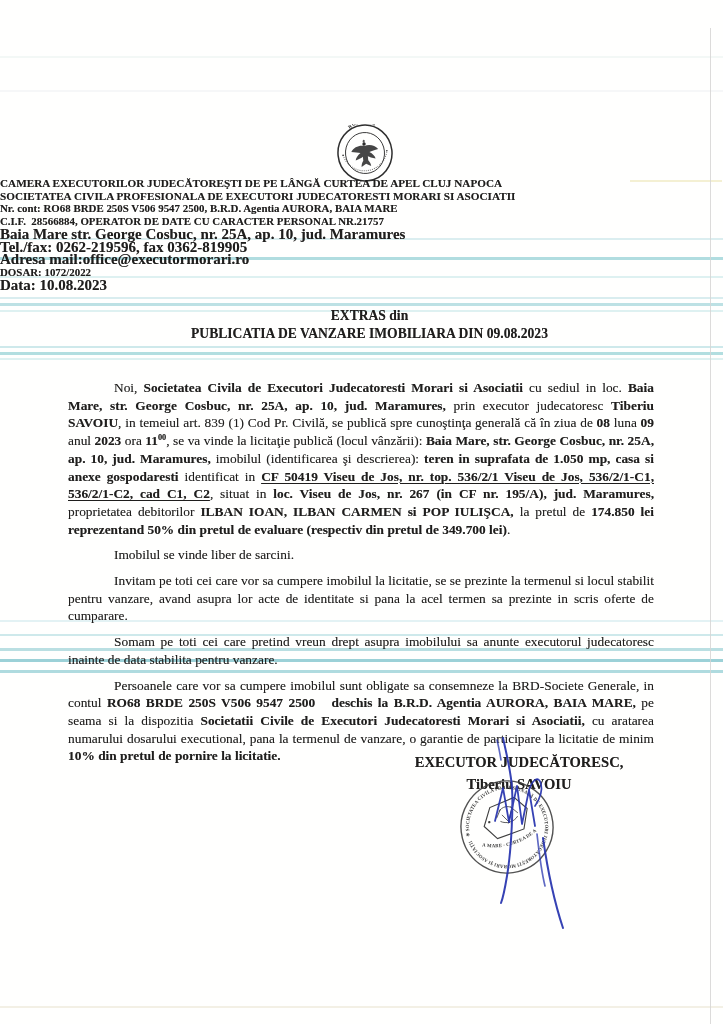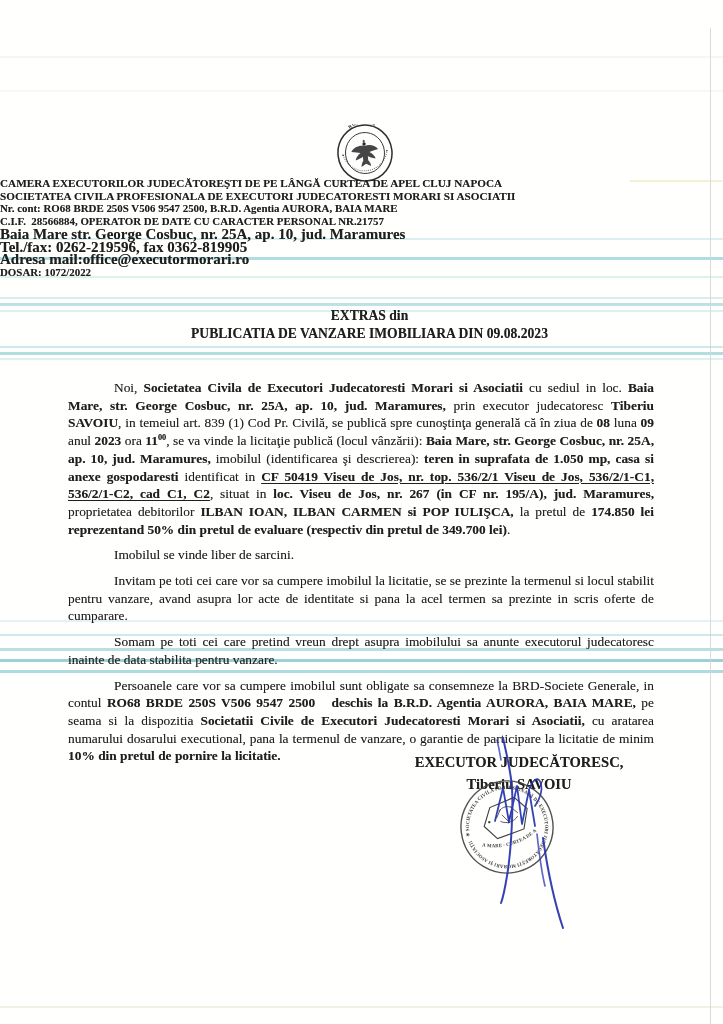--- a/index.html
+++ b/index.html
@@ -83,20 +83,21 @@
 
   <div class="header">
     <div class="hl-a">CAMERA EXECUTORILOR JUDECĂTOREŞTI DE PE LÂNGĂ CURTEA DE APEL CLUJ NAPOCA</div>
     <div class="hl-a">SOCIETATEA CIVILA PROFESIONALA DE EXECUTORI JUDECATORESTI MORARI SI ASOCIATII</div>
     <div class="hl-b">Nr. cont: RO68 BRDE 250S V506 9547 2500, B.R.D. Agentia AURORA, BAIA MARE</div>
     <div class="hl-b">C.I.F.&nbsp;&nbsp;28566884, OPERATOR DE DATE CU CARACTER PERSONAL NR.21757</div>
     <div class="hl-c">Baia Mare str. George Cosbuc, nr. 25A, ap. 10, jud. Maramures</div>
     <div class="hl-c">Tel./fax: 0262-219596, fax 0362-819905</div>
     <div class="hl-c">Adresa mail:office@executormorari.ro</div>
     <div class="hl-b">DOSAR: 1072/2022</div>
+    <div class="hl-c">Data: 10.08.2023</div>
   </div>
 
   <div class="title">
     <div>EXTRAS din</div>
     <div>PUBLICATIA DE VANZARE IMOBILIARA DIN 09.08.2023</div>
   </div>
 
   <div class="body-block">
       <p class="para"><span>Noi, </span><span class="b">Societatea Civila de Executori Judecatoresti Morari si Asociatii</span><span> cu sediul in loc. </span><span class="b">Baia Mare, str. George Cosbuc, nr. 25A, ap. 10, jud. Maramures,</span><span> prin executor judecatoresc </span><span class="b">Tiberiu SAVOIU</span><span>, in temeiul art. 839 (1) Cod Pr. Civilă, se publică spre cunoştinţa generală că în ziua de </span><span class="b">08</span><span> luna </span><span class="b">09</span><span> anul </span><span class="b">2023</span><span> ora </span><span class="b">11</span><sup class="b">00</sup><span>, se va vinde la licitaţie publică (locul vânzării): </span><span class="b">Baia Mare, str. George Cosbuc, nr. 25A, ap. 10, jud. Maramures,</span><span> imobilul (identificarea şi descrierea): </span><span class="b">teren in suprafata de 1.050 mp, casa si anexe gospodaresti</span><span> identificat in </span><span class="b u">CF 50419 Viseu de Jos, nr. top. 536/2/1 Viseu de Jos, 536/2/1-C1, 536/2/1-C2, cad C1, C2</span><span>, situat in </span><span class="b">loc. Viseu de Jos, nr. 267 (in CF nr. 195/A), jud. Maramures,</span><span> proprietatea debitorilor </span><span class="b">ILBAN IOAN, ILBAN CARMEN si POP IULIŞCA,</span><span> la pretul de </span><span class="b">174.850 lei reprezentand 50% din pretul de evaluare (respectiv din pretul de 349.700 lei)</span><span>.</span></p>
       <p class="para"><span>Imobilul se vinde liber de sarcini.</span></p>

